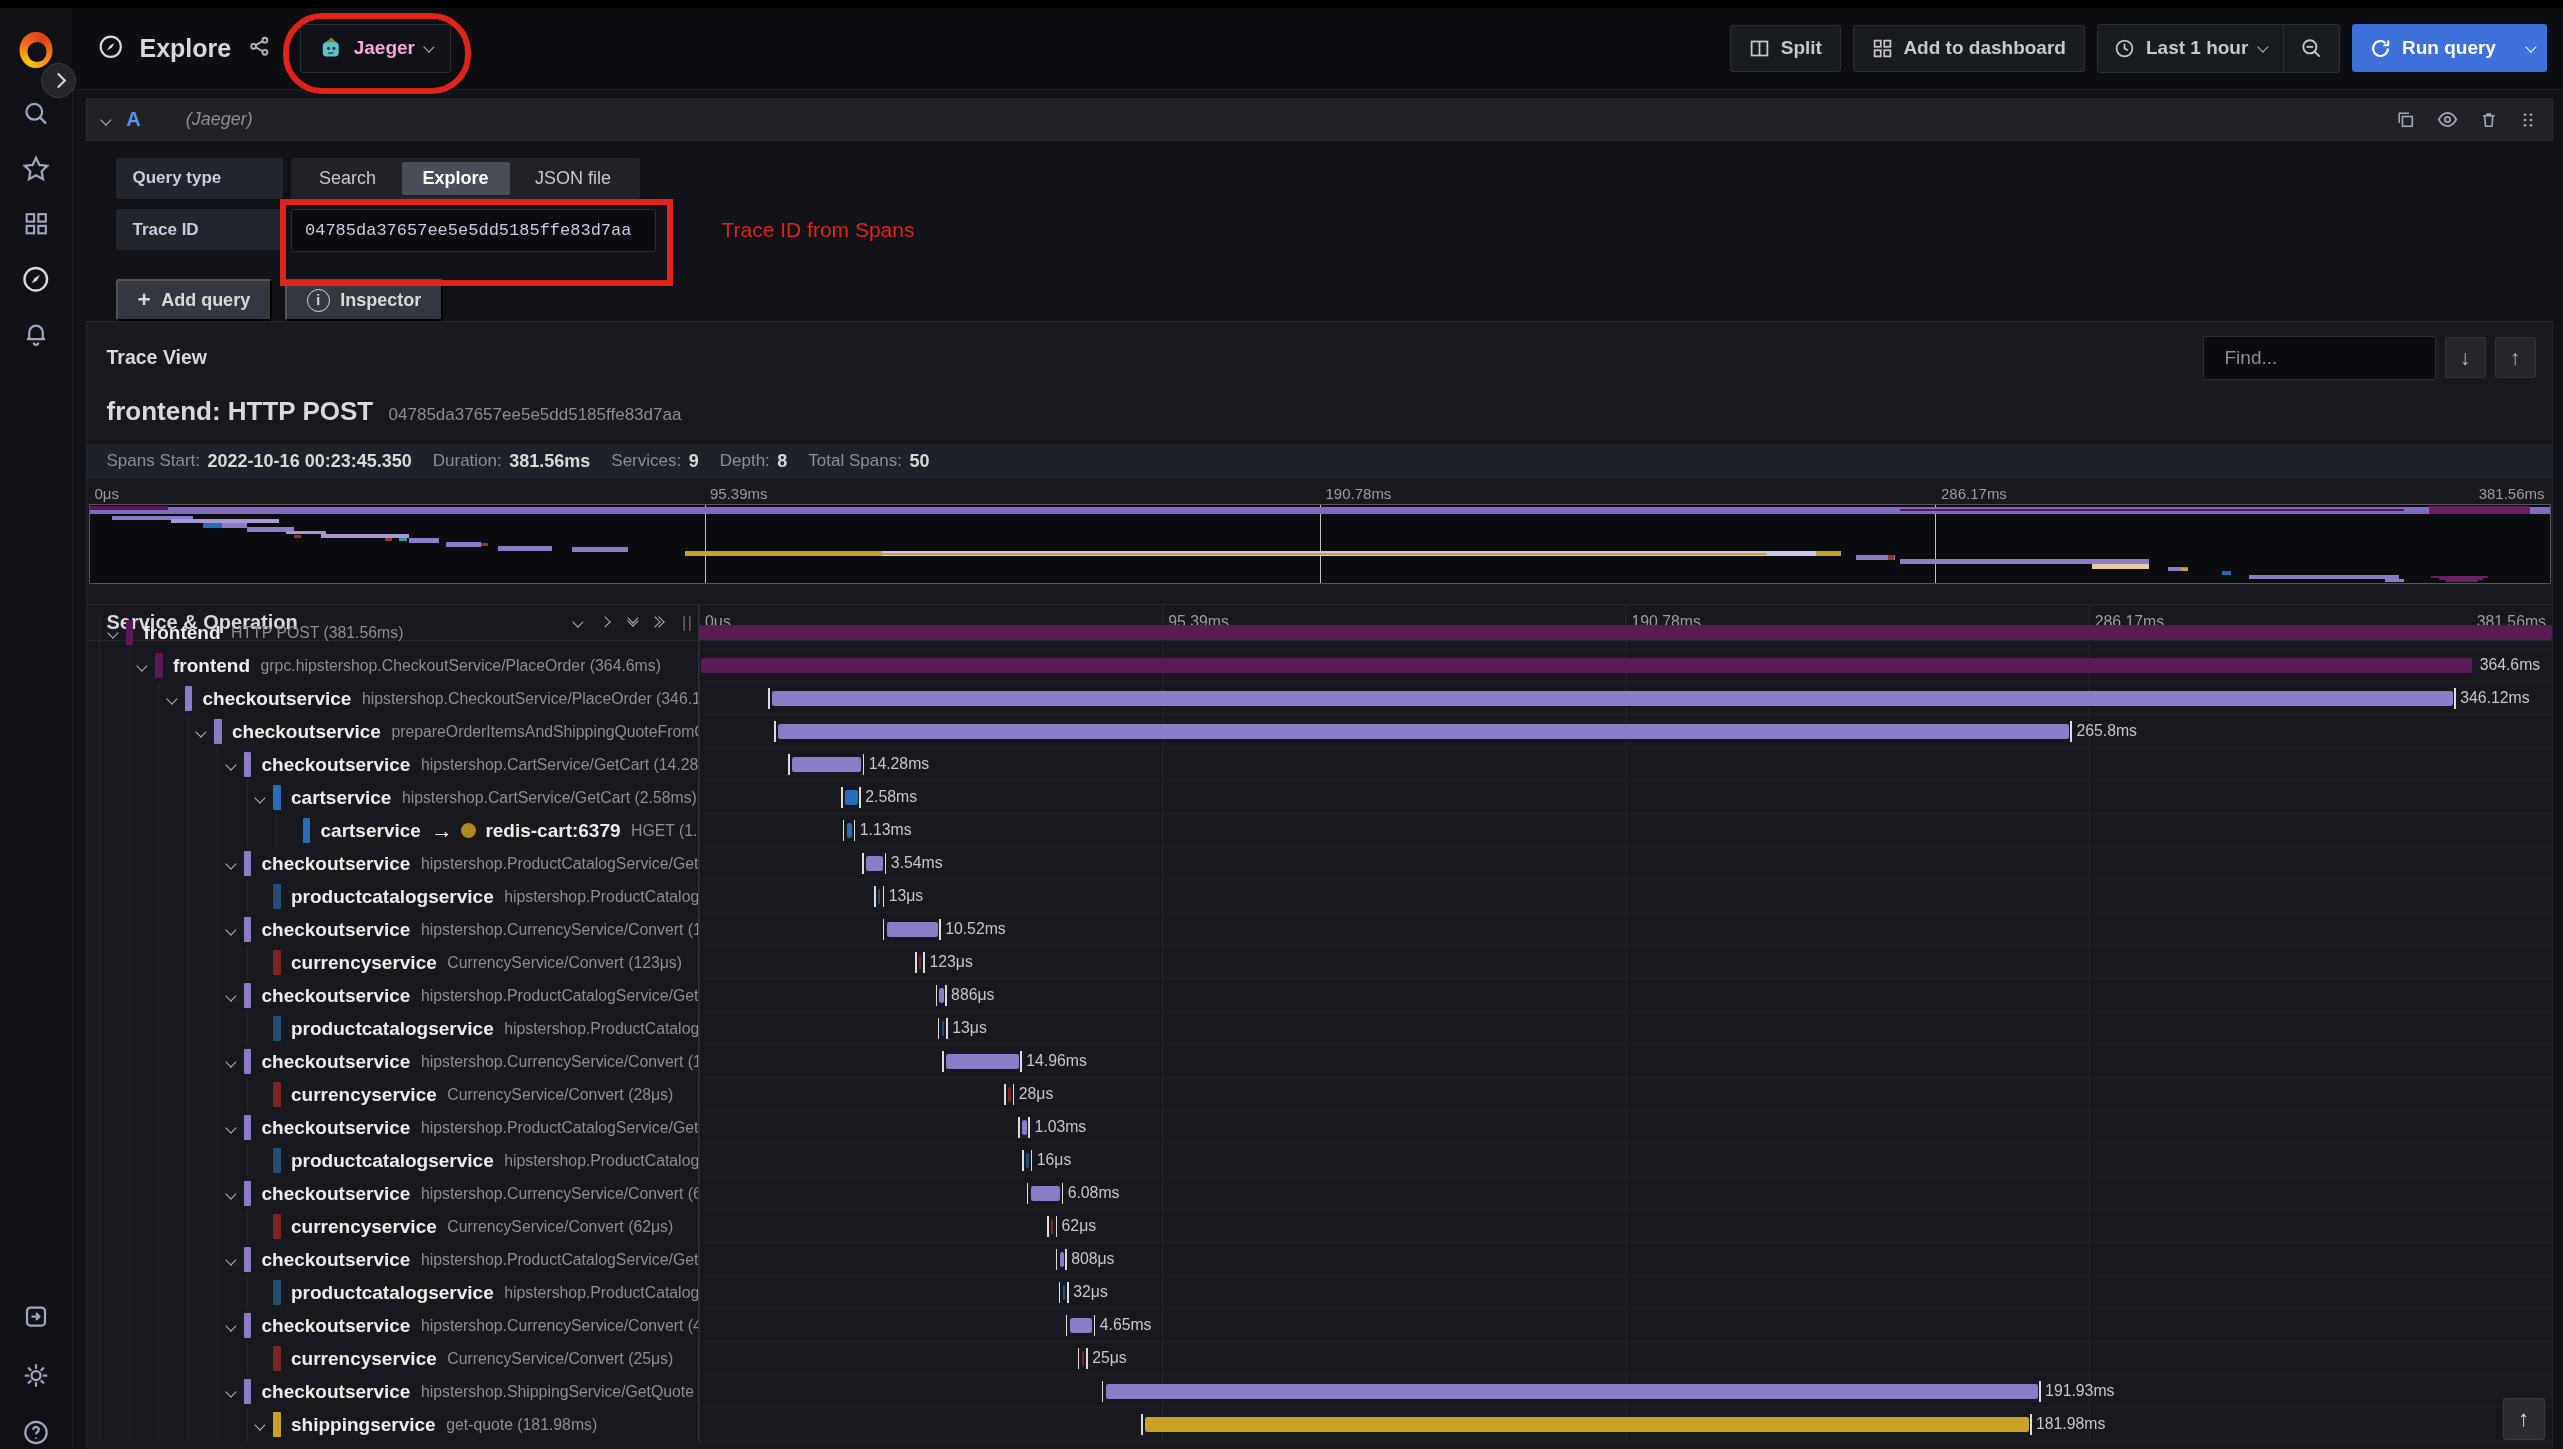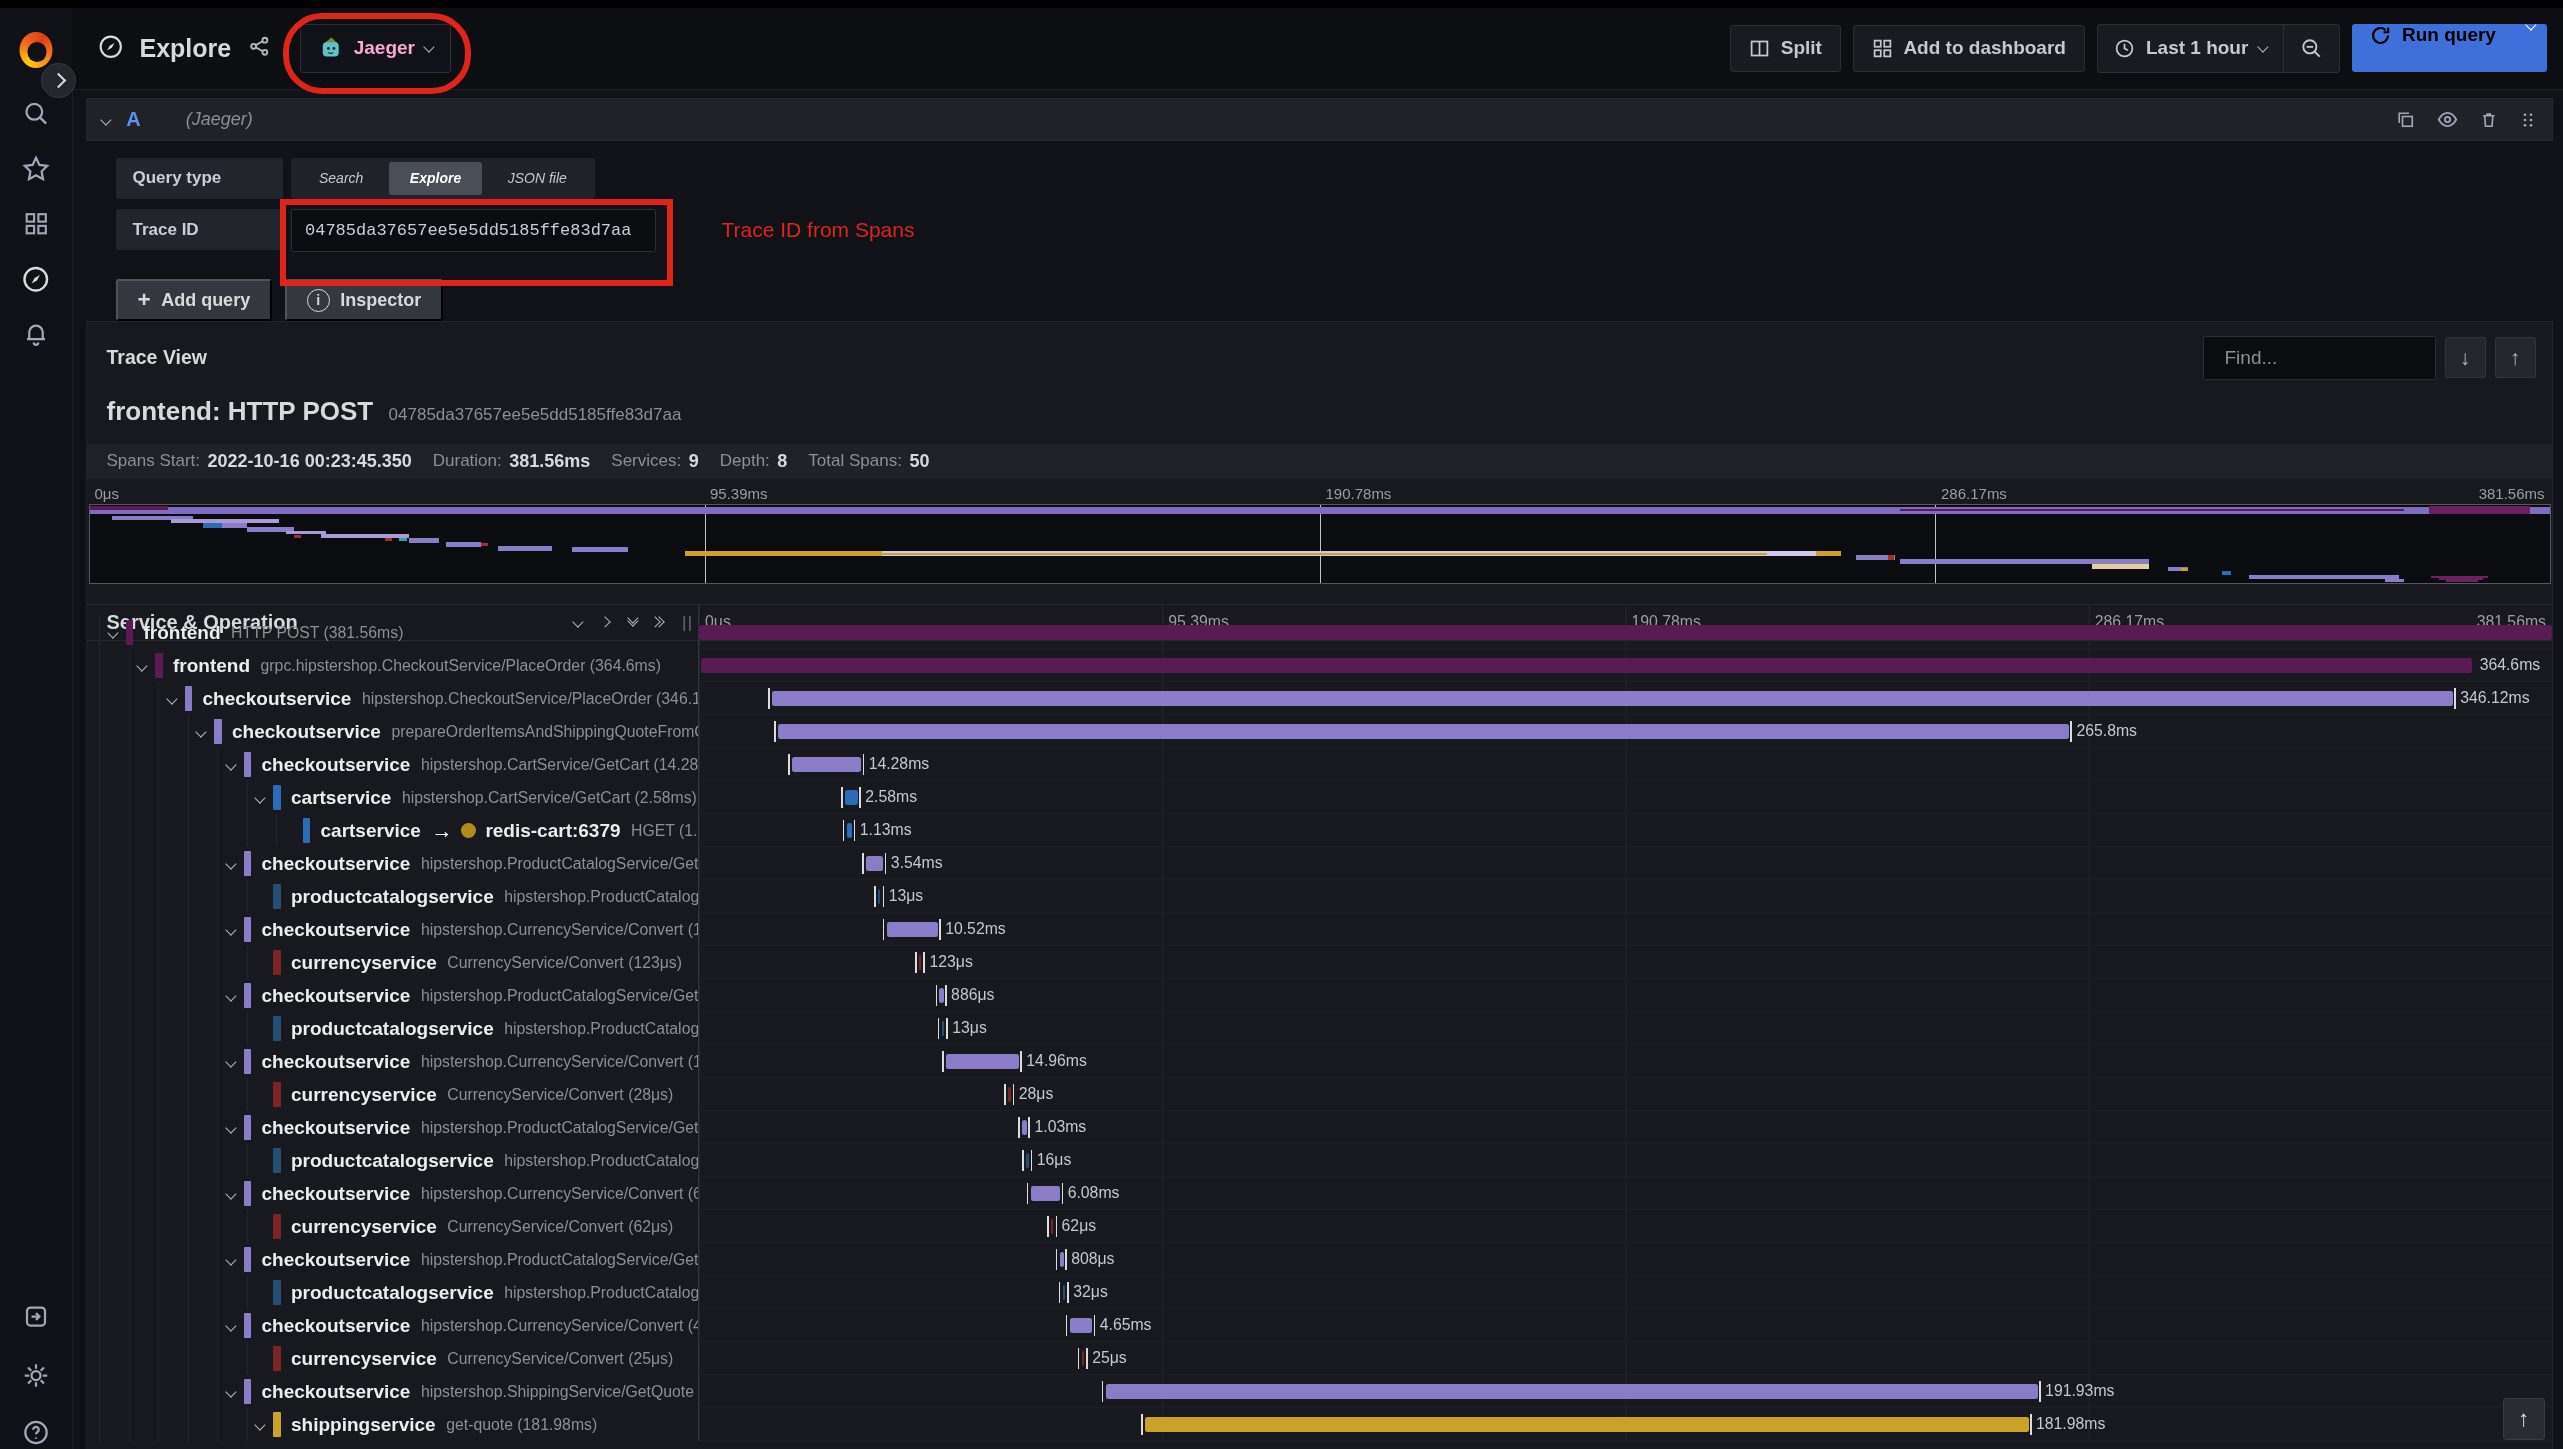--- a/index.html
+++ b/index.html
@@ -24,35 +24,35 @@
   .h-title{font-size:25px;font-weight:bold;color:#d8d9da;}
   .ds-picker{display:flex;align-items:center;gap:10.5px;background:#111217;border:0.8px solid #2c2e36;border-radius:3px;height:47px;padding:0 16.5px;position:relative;margin-left:13.5px;}
   .ds-label{font-size:19px;font-weight:bold;color:#f9a8d4;}
   .jlogo{width:25.5px;height:25.5px;display:block;}
   .oval{position:absolute;left:-18px;top:-12px;right:-21px;bottom:-22.5px;border:6.8px solid #e02419;border-radius:39px;pointer-events:none;}
   .h-right{margin-left:auto;display:flex;align-items:center;gap:12px;margin-right:16.5px;}
   .hbtn{height:47px;display:flex;align-items:center;gap:10.5px;padding:0 18px;background:#181b20;border:0.8px solid #2c2e36;border-radius:3px;color:#c7c7cc;font-weight:bold;font-size:19px;}
   .hgroup{display:flex;align-items:stretch;background:#181b20;border:0.8px solid #2c2e36;border-radius:3px;height:47px;}
   .hgroup .seg{display:flex;align-items:center;gap:10.5px;padding:0 16.5px;color:#c7c7cc;font-weight:bold;font-size:19px;}
   .hgroup .divider{width:0.8px;background:#2c2e36;}
-  .runq{display:flex;align-items:flex-start;background:#3d71d9;border-radius:3px;height:48px;color:#000000;}
+  .runq{display:flex;align-items:center;background:#3d71d9;border-radius:3px;height:48px;color:#ffffff;}
   .runq .seg{display:flex;align-items:center;gap:10.5px;padding:0 18px;font-weight:bold;font-size:19px;}
   .runq .divider{width:0.8px;background:rgba(255,255,255,0.25);}
   .runq .chev{border-color:#fff;}
   
   .qcard{position:absolute;left:86px;top:98px;width:2467px;}
   .qhead{height:41px;background:#202227;border:0.8px solid #26282e;display:flex;align-items:center;padding:0 15px;}
   .qref{color:#5794f2;font-weight:bold;font-size:20px;margin-left:16.5px;}
   .qds{color:#8e8e93;font-style:italic;font-size:18px;margin-left:45px;}
   .qicons{margin-left:auto;display:flex;gap:21px;color:#9fa7b8;align-items:center;}
   .qbody{padding:16.5px 0 0 30px;}
   .formrow{display:flex;margin-bottom:10.5px;align-items:flex-start;}
   .flabel{width:134px;background:#22252b;border-radius:3px;display:flex;align-items:center;padding:0 16.5px;font-weight:bold;font-size:17px;height:41px;color:#ccccdc;}
   .tabs{display:flex;background:#202227;border-radius:3px;margin-left:7.5px;height:41px;align-items:center;padding:0 7.5px;gap:4.5px;}
-  .tab{padding:0 21px;height:33px;display:flex;align-items:center;font-size:14px;color:#c7c7cc;border-radius:2.3px;font-style:italic;}
+  .tab{padding:0 21px;height:33px;display:flex;align-items:center;font-size:18px;color:#c7c7cc;border-radius:2.3px;}
   .tab.active{background:#4a4e57;color:#fff;font-weight:bold;}
   .tid-wrap{position:relative;margin-left:7.5px;}
   .tid{width:336px;height:41px;background:#0b0c0f;border:0.8px solid #2c2e36;border-radius:1.5px;color:#ccccdc;font:17px "Liberation Mono",monospace;padding:0 13.5px;outline:none;}
   .ann-rect{position:absolute;left:-10.5px;top:-10.5px;width:381px;height:75px;border:6px solid #e02419;pointer-events:none;}
   .ann-text{position:absolute;left:431px;top:9px;color:#e02419;font-size:21px;white-space:nowrap;}
   .qbuttons{display:flex;gap:13.5px;margin-top:27px;}
   .qbtn{height:42px;background:#34373d;border-radius:3px;display:flex;align-items:center;gap:10.5px;padding:0 19.5px;font-weight:bold;font-size:18px;color:#d8d9da;}
   .plus{font-size:22.5px;font-weight:bold;}
   .infoc{width:21px;height:21px;border:1.5px solid #d8d9da;border-radius:50%;display:flex;align-items:center;justify-content:center;font-size:14.3px;font-weight:bold;}
   

